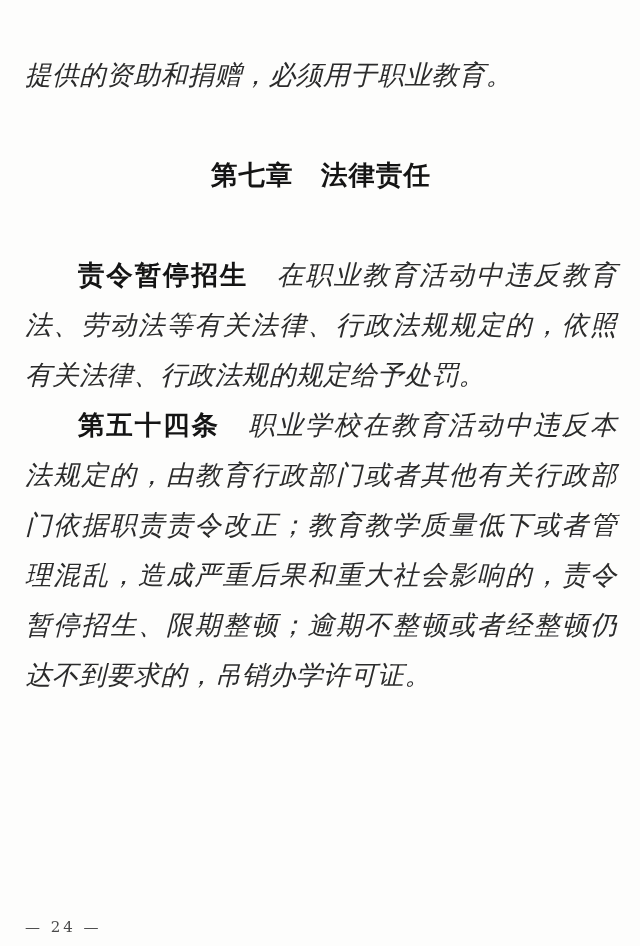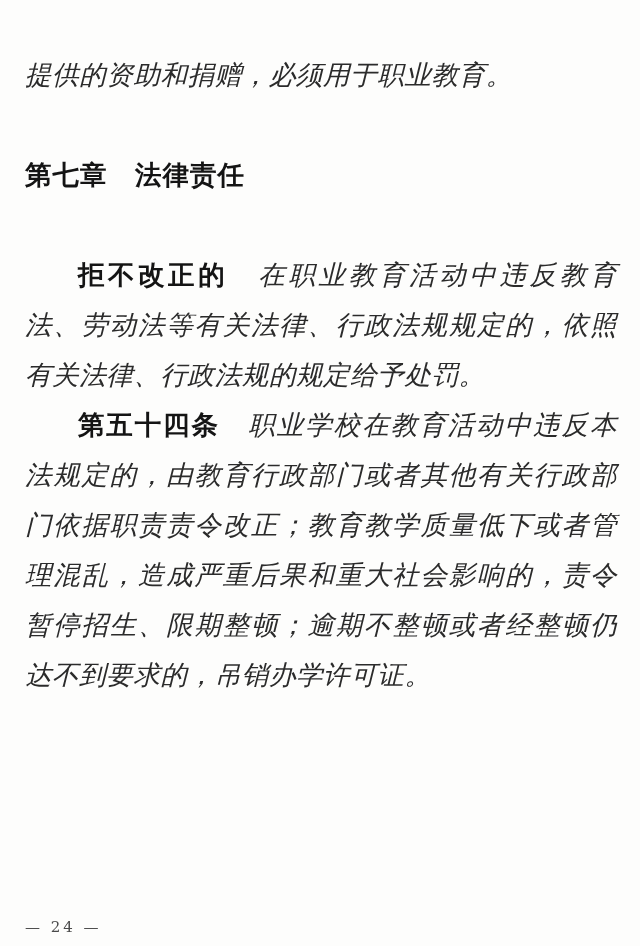--- a/index.html
+++ b/index.html
@@ -57,21 +57,21 @@
   .para.indent {
     text-indent: 2em;
   }
 
   .chapter-heading {
     font-family: "DejaVu Sans", "Liberation Sans", sans-serif;
     font-size: 26.5px;
     line-height: 50px;
     font-weight: 700;
     font-style: normal;
-    text-align: left;
+    text-align: center;
     color: #141414;
     letter-spacing: 1px;
     margin: 0;
   }
 
   .article-label {
     font-family: "DejaVu Sans", "Liberation Sans", sans-serif;
     font-weight: 700;
     font-style: normal;
     color: #141414;
@@ -108,21 +108,21 @@
 
     <p class="para continuation">提供的资助和捐赠，必须用于职业教育。</p>
 
     <div class="spacer-line"></div>
 
     <h2 class="chapter-heading">第七章　法律责任</h2>
 
     <div class="spacer-line"></div>
 
     <p class="para indent">
-      <span class="article-label">拒不改正的</span><span class="article-body">　在职业教育活动中违反教育法、劳动法等有关法律、行政法规规定的，依照有关法律、行政法规的规定给予处罚。</span>
+      <span class="article-label">责令暂停招生</span><span class="article-body">　在职业教育活动中违反教育法、劳动法等有关法律、行政法规规定的，依照有关法律、行政法规的规定给予处罚。</span>
     </p>
 
 
     <p class="para indent">
       <span class="article-label">第五十四条</span><span class="article-body">　职业学校在教育活动中违反本法规定的，由教育行政部门或者其他有关行政部门依据职责责令改正；教育教学质量低下或者管理混乱，造成严重后果和重大社会影响的，责令暂停招生、限期整顿；逾期不整顿或者经整顿仍达不到要求的，吊销办学许可证。</span>
     </p>
 
   </div>
 
   <div class="page-footer">— 24 —</div>

